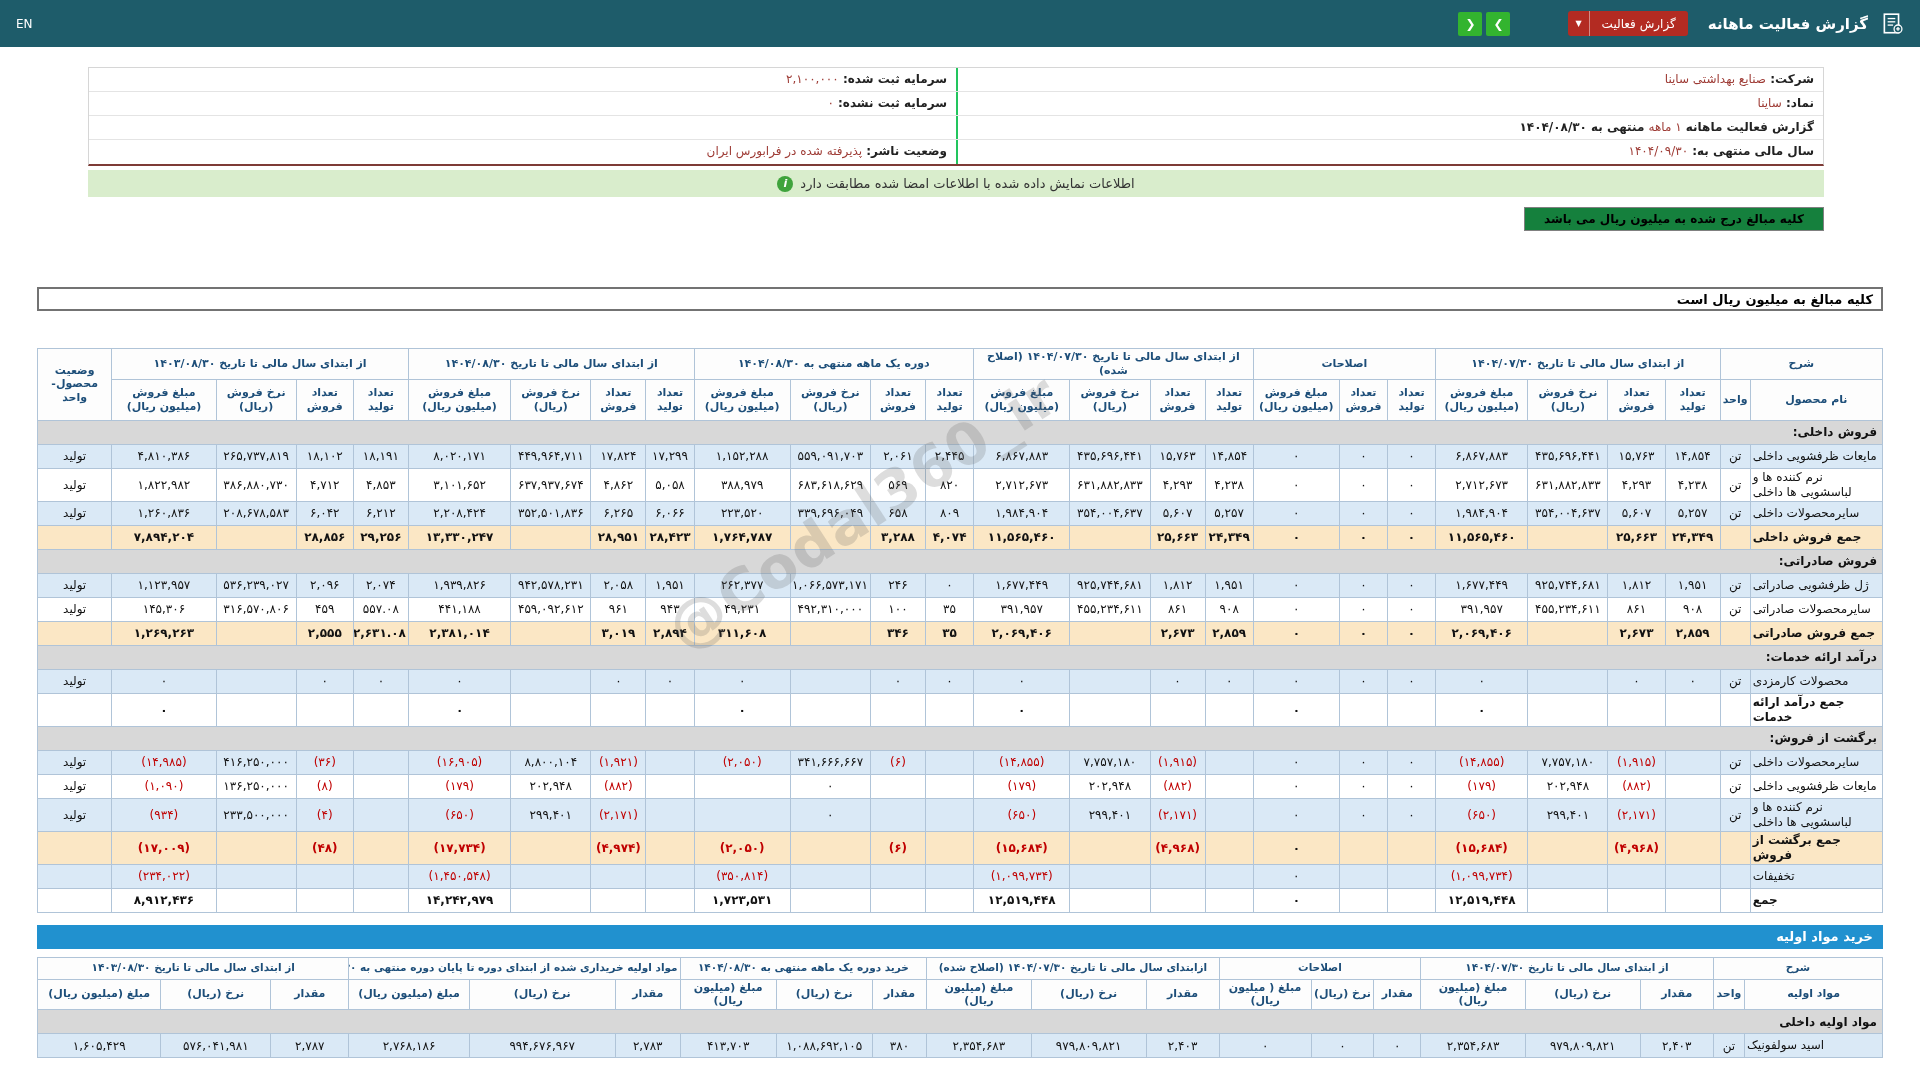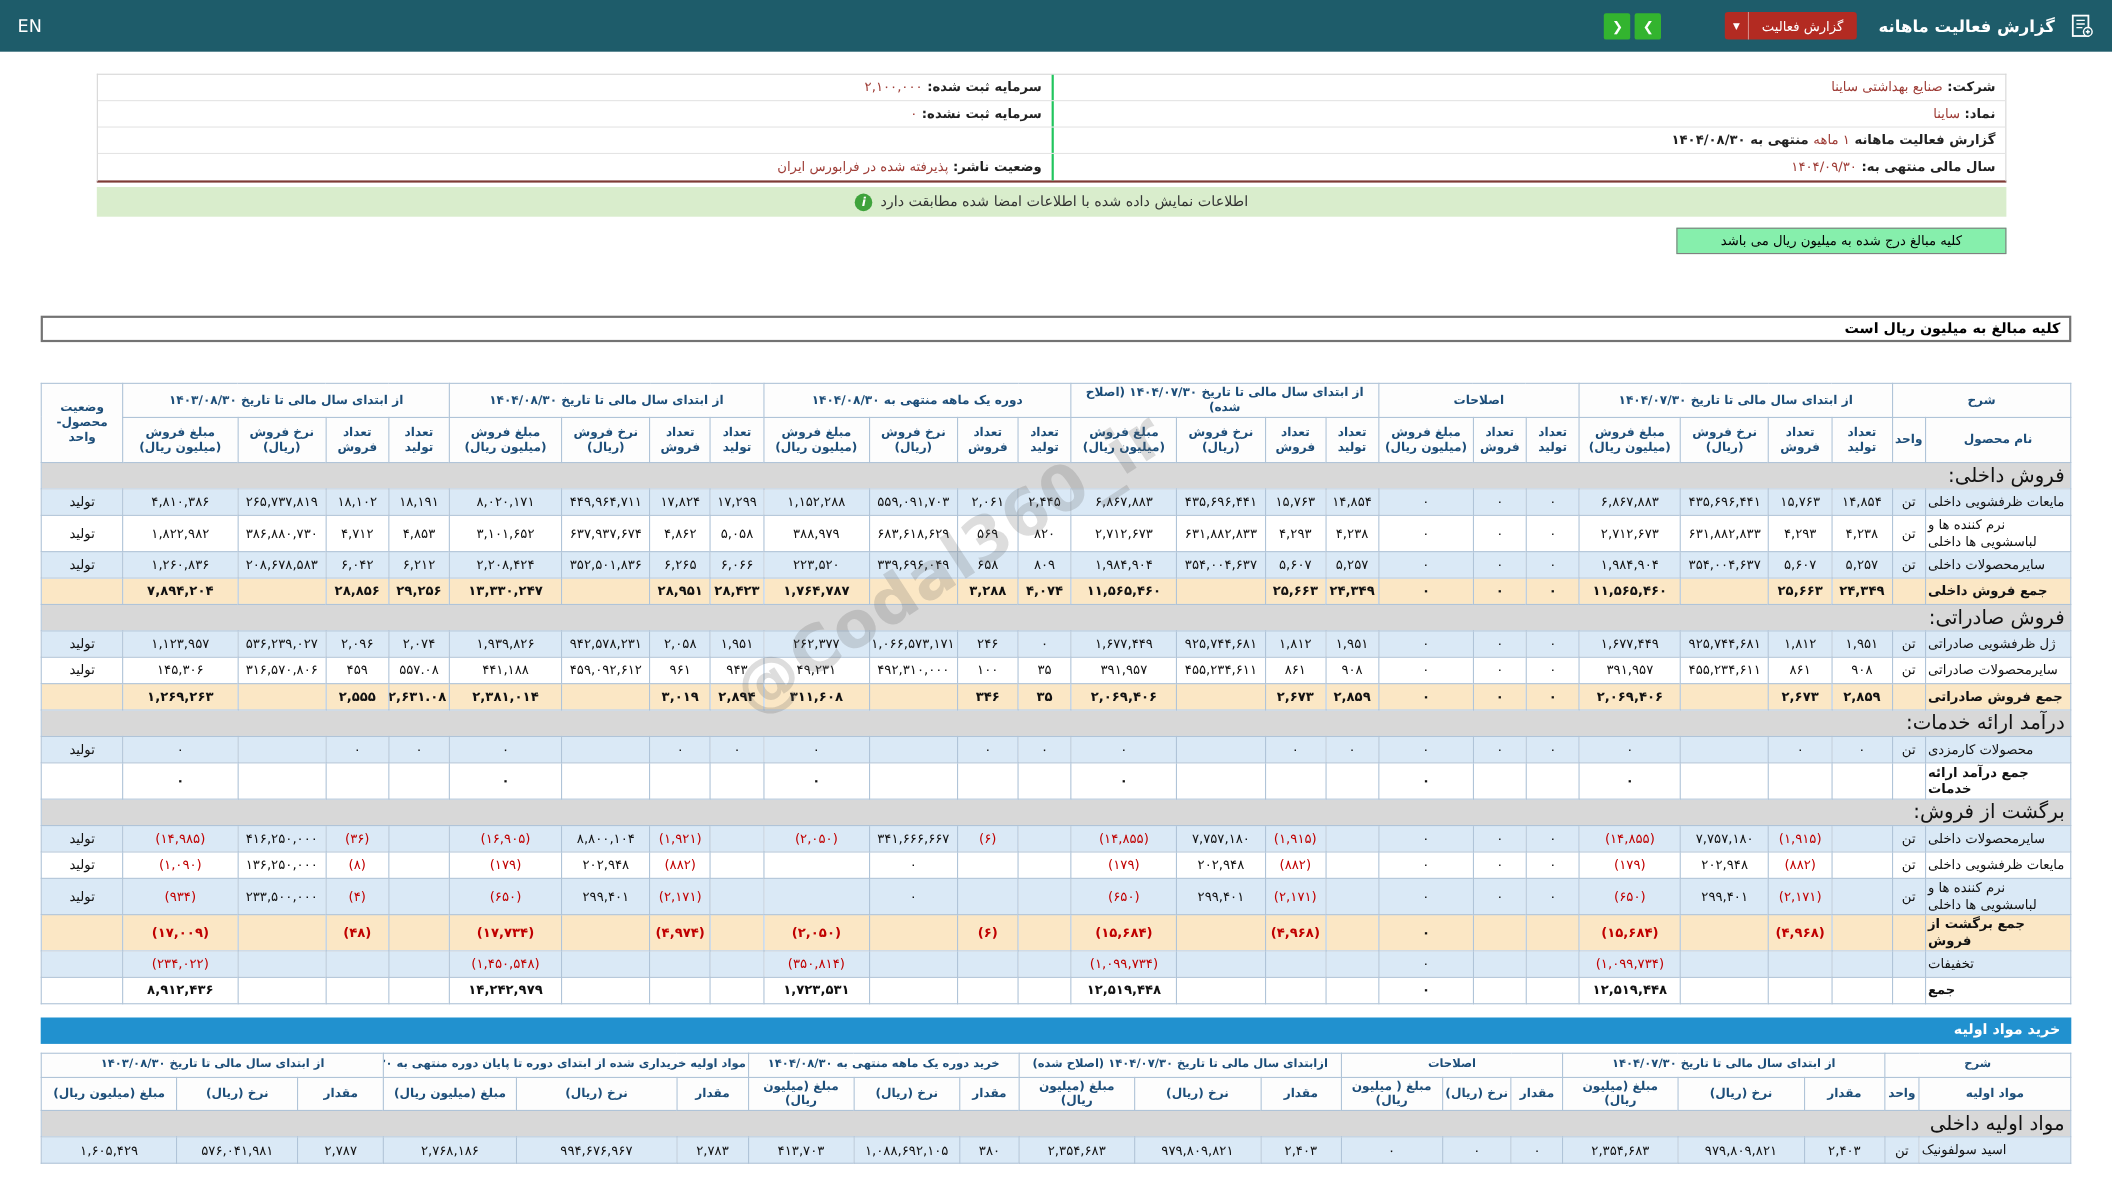--- a/index.html
+++ b/index.html
@@ -9,56 +9,56 @@
   .topbar{height:47px;background:#1e5c6a;display:flex;align-items:center;padding:0 16px;gap:12px}
   .report-icon{display:flex;align-items:center}
   .topbar-title{color:#fff;font-size:15px;font-weight:bold}
   .red-btn{display:flex;align-items:center;background:#b32b22;color:#fff;border:none;border-radius:3px;
     height:25px;font-size:12px;cursor:pointer;margin-right:8px;font-family:inherit}
   .red-btn .lbl{padding:0 12px}
   .red-btn .caret{font-size:8px;padding:0 7px;border-right:1px solid rgba(255,255,255,.45);line-height:25px}
   .nav-btns{display:flex;gap:4px;margin-right:46px}
   .nav-btn{width:24px;height:24px;background:#33b42f;color:#fff;border:none;border-radius:2px;
     font-size:12px;line-height:24px;text-align:center;cursor:pointer;font-family:inherit}
-  .lang{color:#fff;font-size:16px;margin-right:auto;cursor:pointer}
+  .lang{color:#fff;font-size:12px;margin-right:auto;cursor:pointer}
   
   .info{margin:20px 96px 0 88px;border:1px solid #d6d6d6;border-bottom:2px solid #7e3b36;background:#fff}
   .info-row{display:grid;grid-template-columns:1fr 1fr;height:24px;line-height:22px;border-bottom:1px solid #e4e4e4}
   .info-row:last-child{border-bottom:none}
   .info-cell{padding:0 9px;font-size:12px;overflow:hidden;white-space:nowrap}
   .info-cell:first-child{border-left:2px solid #22c55e}
   .info-cell .l{font-weight:bold;color:#222}
   .info-cell .v{color:#9e3b35}
   
   .alert{margin:4px 96px 0 88px;height:27px;background:#d9edcc;display:flex;align-items:center;
     justify-content:center;gap:7px;font-size:13px;color:#333}
   .info-icon{width:16px;height:16px;border-radius:50%;background:#3fa33c;color:#fff;font-size:11px;
     line-height:16px;text-align:center;font-weight:bold;font-style:italic;flex:0 0 16px}
-  .note{margin:10px 96px 0;width:300px;height:24px;border:1px solid #808080;background:#86efac;
-    font-size:12px;font-weight:normal;display:flex;align-items:center;justify-content:center}
+  .note{margin:10px 96px 0;width:300px;height:24px;border:1px solid #808080;background:#15803d;
+    font-size:12px;font-weight:bold;display:flex;align-items:center;justify-content:center}
   
   .main{margin:56px 37px 0}
   .sec-bar{height:24px;background:#2191cf;color:#fff;font-weight:bold;font-size:13px;line-height:24px;padding:0 10px}
   .sub-bar{height:24px;border:2px solid #737373;font-weight:bold;font-size:13px;line-height:22px;padding:0 8px;background:#fff}
   .tbl-wrap{margin-top:37px;position:relative}
   .gap{height:12px}
   .bar2{margin-top:0}
   table{width:100%;border-collapse:collapse;table-layout:fixed;background:#fff}
   th,td{border:1px solid #b0c4d8;overflow:hidden}
   th{font-size:11px;font-weight:bold;color:#1d4e79;background:#fdfdfd;line-height:1.25;padding:1px 2px;white-space:normal}
   #t1 th.group{height:20px}
   #t1 tr.subs th{height:41px}
   #t2 th.group{height:22px;font-size:10.5px;white-space:nowrap}
   #t2 tr.subs th{height:24px}
   #t2{margin-top:8px}
   tbody tr{height:24px}
   tbody tr.tall{height:24px}
   td{font-size:12px;text-align:center;padding:1px 2px;color:#111;white-space:nowrap}
   td.name{text-align:left;padding-right:5px;white-space:normal;line-height:1.25}
-  td.sec{text-align:right;font-weight:normal;background:#d8d8d8;padding-right:5px;font-size:18px}
+  td.sec{text-align:right;font-weight:bold;background:#d8d8d8;padding-right:5px;font-size:12px}
   tr.blue td{background:#dae9f6}
   tr.white td{background:#fff}
   tr.cream td{background:#fbe7c5}
   tr.bold td{font-weight:bold}
   td.hlc{background:#fdf3d0}
   td.neg, td.neg .ltr{color:#c00000}
   .ltr{direction:ltr;unicode-bidi:embed}
   .watermark{position:absolute;left:600px;top:130px;transform:rotate(-33deg);font-size:58px;font-weight:bold;
     color:rgba(100,100,100,.22);direction:ltr;letter-spacing:1px;pointer-events:none;white-space:nowrap}
 </style>

